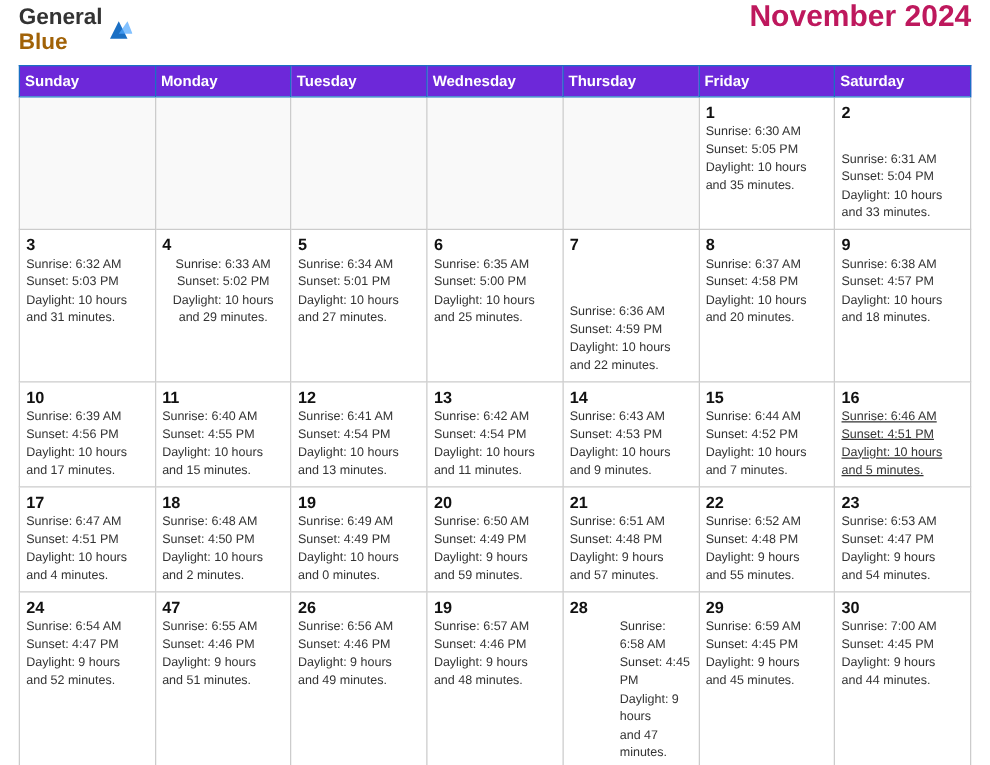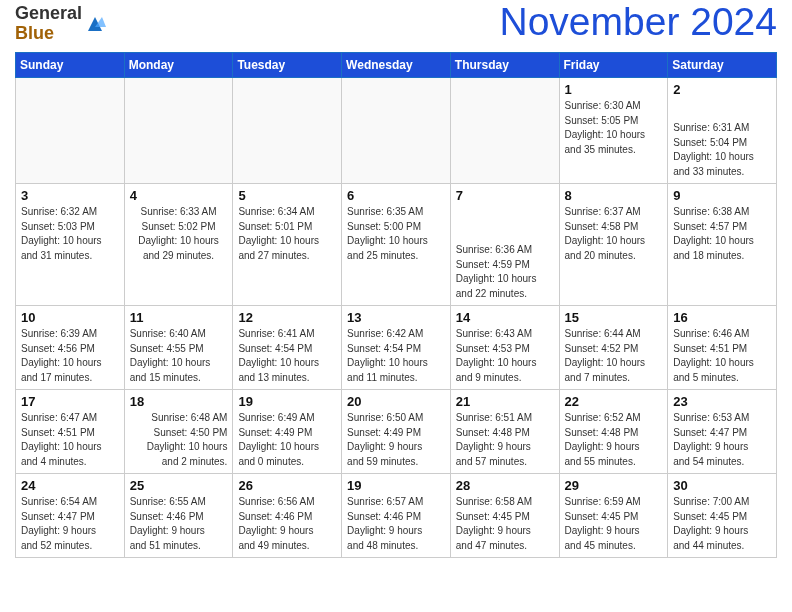--- a/index.html
+++ b/index.html
@@ -36,35 +36,35 @@
     .logo-text .blue { color: #a16207; margin-top: 44px; }
     .logo-icon {
       width: 22px;
       height: 22px;
       margin-left: 2px;
     }
     .title-block {
       text-align: right;
     }
     .month-title {
-      font-size: 39px;
-      font-weight: normal;
-      color: #1d4ed8;
+      font-size: 24px;
+      font-weight: bold;
+      color: #be185d;
     }
     .location {
       font-size: 15px;
       color: #444;
     }
     .calendar {
       width: 100%;
       border-collapse: collapse;
       table-layout: fixed;
     }
     .calendar th {
-      background: #1d4ed8;
+      background: #6d28d9;
       color: #fff;
       font-size: 12px;
       font-weight: bold;
       padding: 5px 4px;
       text-align: left;
       border: 1px solid #1a6fc4;
     }
     .calendar td {
       border: 1px solid #ccc;
       vertical-align: top;
@@ -236,37 +236,37 @@
           </td>
           <td>
             <span class="day-num">15</span>
             <div class="day-info" style="white-space: pre-line;">Sunrise: 6:44 AM
 Sunset: 4:52 PM
 Daylight: 10 hours
 and 7 minutes.</div>
           </td>
           <td>
             <span class="day-num">16</span>
-            <div class="day-info" style="white-space: pre-line;">Sunrise: 6:46 AM
+            <div class="day-info" style="white-space: pre-line; text-decoration: underline;">Sunrise: 6:46 AM
 Sunset: 4:51 PM
 Daylight: 10 hours
 and 5 minutes.</div>
           </td>
         </tr>
         <tr>
           <td>
             <span class="day-num">17</span>
             <div class="day-info" style="white-space: pre-line;">Sunrise: 6:47 AM
 Sunset: 4:51 PM
 Daylight: 10 hours
 and 4 minutes.</div>
           </td>
           <td>
             <span class="day-num">18</span>
-            <div class="day-info" style="white-space: pre-line; text-align: right;">Sunrise: 6:48 AM
+            <div class="day-info" style="white-space: pre-line;">Sunrise: 6:48 AM
 Sunset: 4:50 PM
 Daylight: 10 hours
 and 2 minutes.</div>
           </td>
           <td>
             <span class="day-num">19</span>
             <div class="day-info" style="white-space: pre-line;">Sunrise: 6:49 AM
 Sunset: 4:49 PM
 Daylight: 10 hours
 and 0 minutes.</div>
@@ -302,21 +302,21 @@
         </tr>
         <tr>
           <td>
             <span class="day-num">24</span>
             <div class="day-info" style="white-space: pre-line;">Sunrise: 6:54 AM
 Sunset: 4:47 PM
 Daylight: 9 hours
 and 52 minutes.</div>
           </td>
           <td>
-            <span class="day-num">25</span>
+            <span class="day-num">47</span>
             <div class="day-info" style="white-space: pre-line;">Sunrise: 6:55 AM
 Sunset: 4:46 PM
 Daylight: 9 hours
 and 51 minutes.</div>
           </td>
           <td>
             <span class="day-num">26</span>
             <div class="day-info" style="white-space: pre-line;">Sunrise: 6:56 AM
 Sunset: 4:46 PM
 Daylight: 9 hours
@@ -324,21 +324,21 @@
           </td>
           <td>
             <span class="day-num">19</span>
             <div class="day-info" style="white-space: pre-line;">Sunrise: 6:57 AM
 Sunset: 4:46 PM
 Daylight: 9 hours
 and 48 minutes.</div>
           </td>
           <td>
             <span class="day-num">28</span>
-            <div class="day-info" style="white-space: pre-line;">Sunrise: 6:58 AM
+            <div class="day-info" style="white-space: pre-line; margin-left: 40px;">Sunrise: 6:58 AM
 Sunset: 4:45 PM
 Daylight: 9 hours
 and 47 minutes.</div>
           </td>
           <td>
             <span class="day-num">29</span>
             <div class="day-info" style="white-space: pre-line;">Sunrise: 6:59 AM
 Sunset: 4:45 PM
 Daylight: 9 hours
 and 45 minutes.</div>

